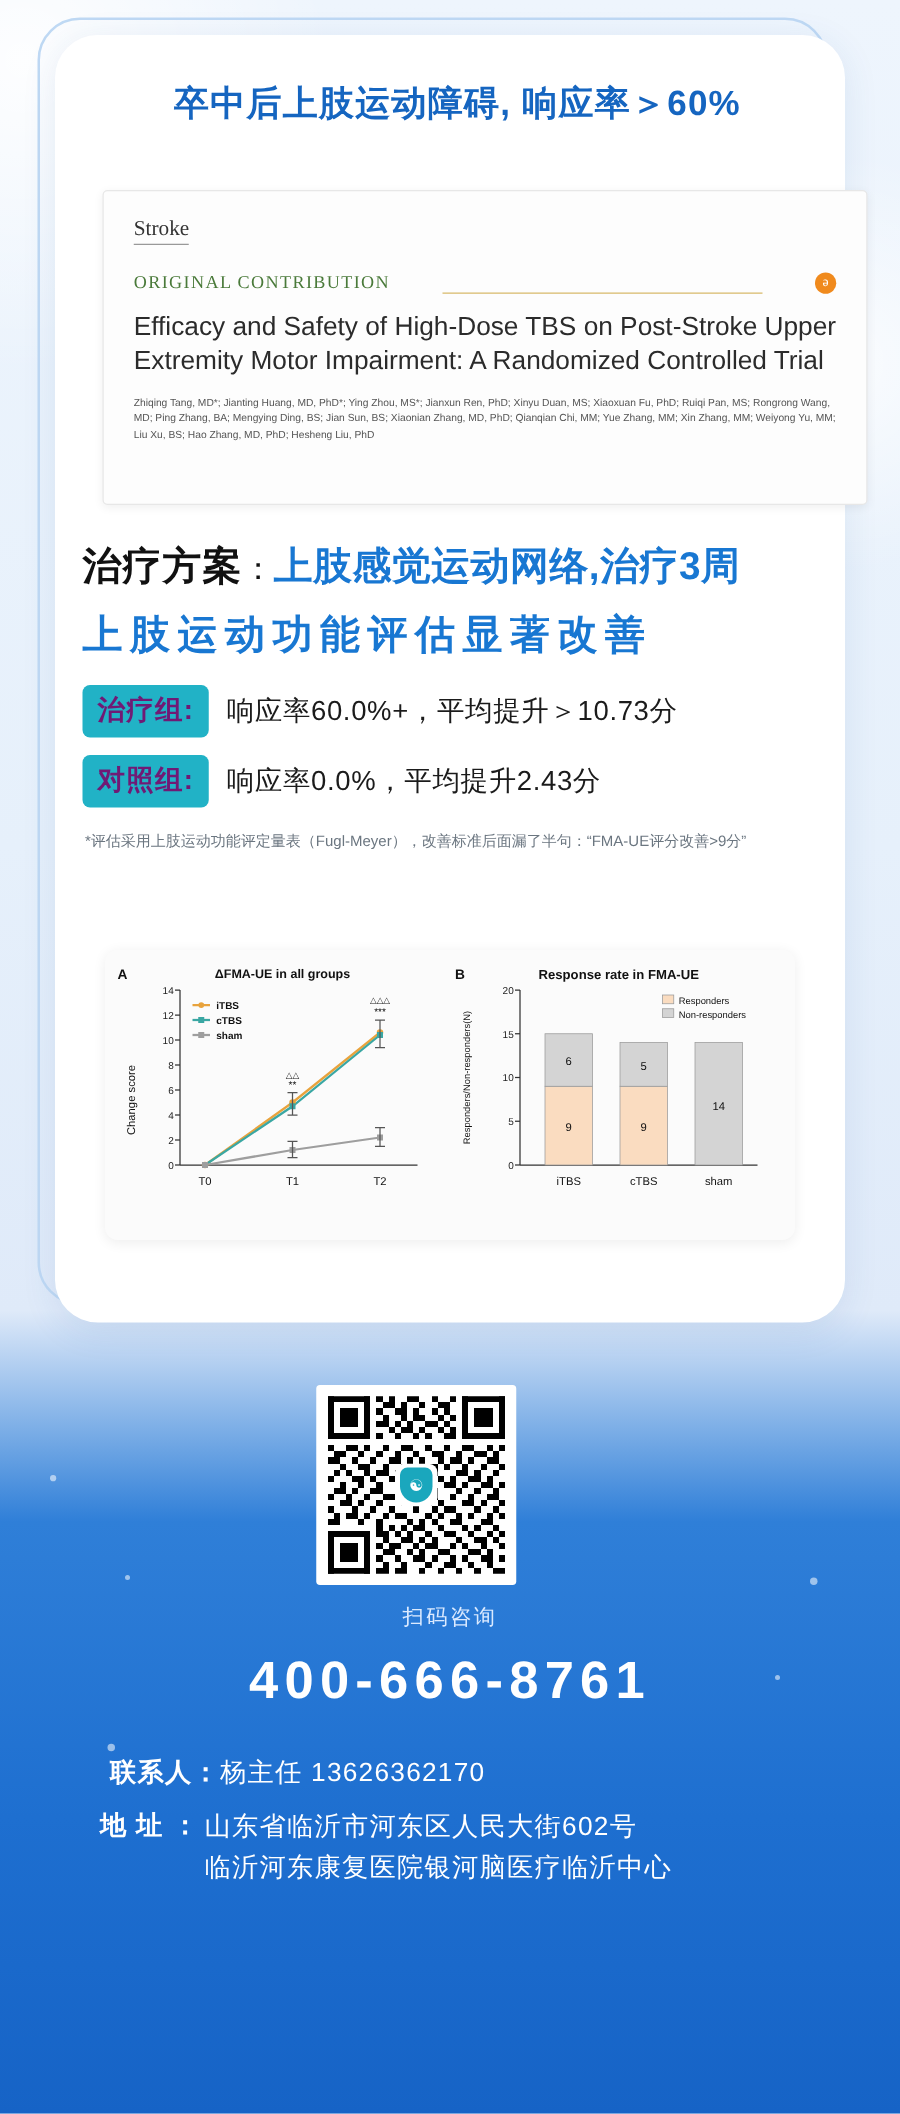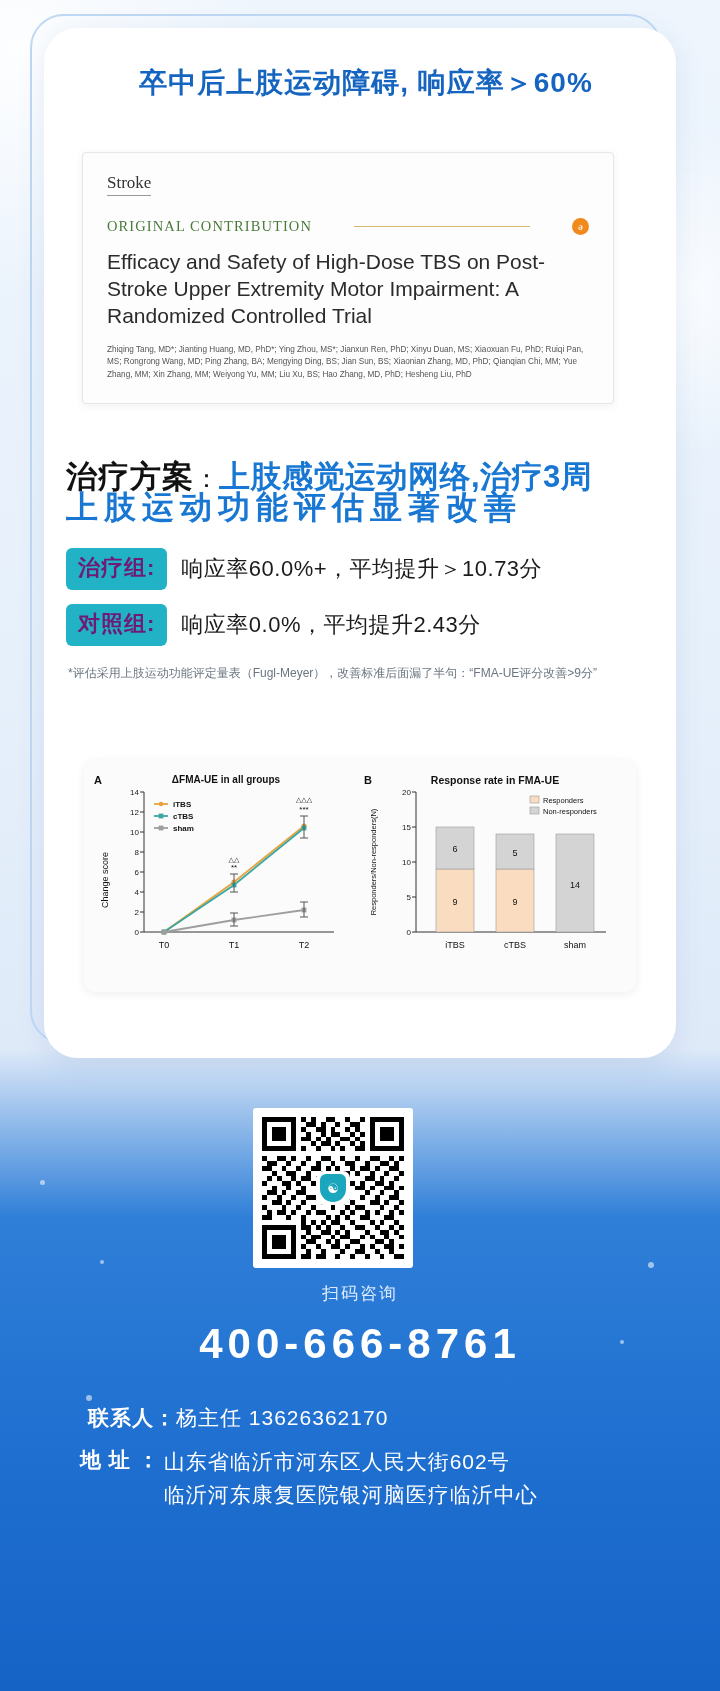--- a/index.html
+++ b/index.html
@@ -56,40 +56,40 @@
     letter-spacing: 1px;
     color: #1565c0;
     font-family: "Liberation Sans", sans-serif;
   }
 
   
   .journal {
     position: absolute;
     left: 82px;
     top: 152px;
-    width: 532px;
+    width: 612px;
     height: 252px;
     background: #fdfdfd;
     border: 1px solid #e7e7e7;
     border-radius: 4px;
     box-shadow: 0 2px 8px rgba(0,0,0,.06);
     padding: 20px 24px;
   }
   .journal-name {
     font-family: "Liberation Serif", serif;
     font-size: 17px;
     color: #333;
     border-bottom: 1px solid #999;
     display: inline-block;
     padding-bottom: 2px;
   }
   .orig-row {
     margin-top: 22px;
     display: flex;
-    align-items: center;
+    align-items: flex-end;
     gap: 32px;
   }
   .orig-label {
     font-family: "Liberation Serif", serif;
     font-size: 14.5px;
     letter-spacing: 1.1px;
     color: #4a7a3a;
     white-space: nowrap;
   }
   .orig-rule {
@@ -125,21 +125,20 @@
   }
 
   .plan-row {
     position: absolute;
     left: 66px;
     top: 432px;
     width: 600px;
     display: flex;
     align-items: baseline;
     white-space: nowrap;
-    margin-top: 24px;
   }
   .plan-label {
     font-size: 31px;
     font-weight: 700;
     color: #111;
     letter-spacing: 1px;
   }
   .plan-colon { font-size: 25px; color:#111; }
   .plan-value {
     font-size: 31px;

